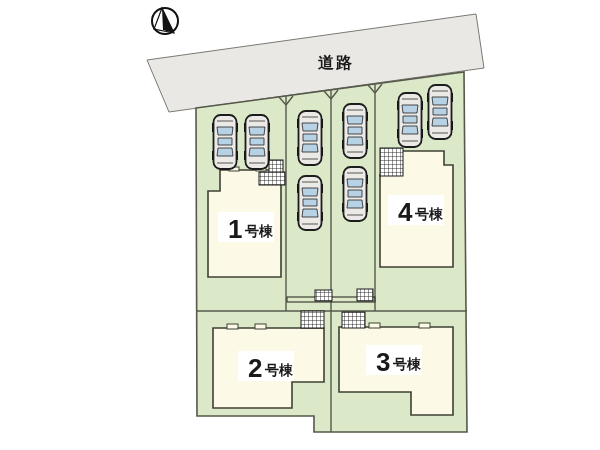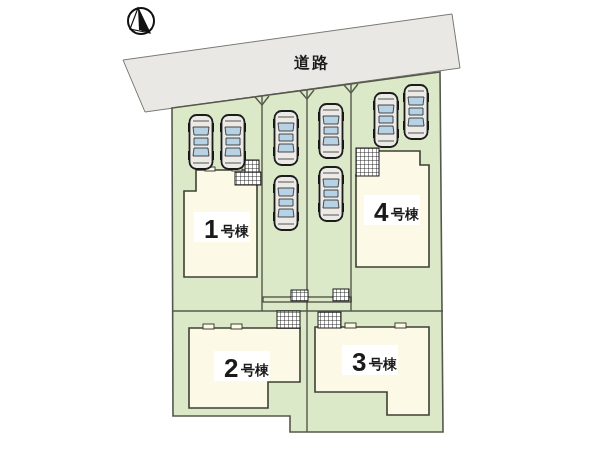--- a/index.html
+++ b/index.html
@@ -2,21 +2,21 @@
 <html><head>
 <meta charset="utf-8">
 <style>
   html,body{margin:0;padding:0;}
   body{
     width:600px;height:450px;
     background:#ffffff;
     font-family:"Liberation Sans","DejaVu Sans",sans-serif;
     overflow:hidden;
   }
-  .plan-wrap{position:relative;width:515px;height:450px;}
+  .plan-wrap{position:relative;width:515px;height:450px;padding-left:24px;}
   svg{display:block;}
   text{font-family:"Liberation Sans","DejaVu Sans",sans-serif;fill:#1a1a1a;}
   .road-label{font-size:16px;font-weight:bold;letter-spacing:2px;}
   .bnum{font-size:26px;font-weight:bold;}
   .bsuf{font-size:14px;font-weight:bold;}
 </style>
 </head>
 <body>
 
 <div class="plan-wrap">

